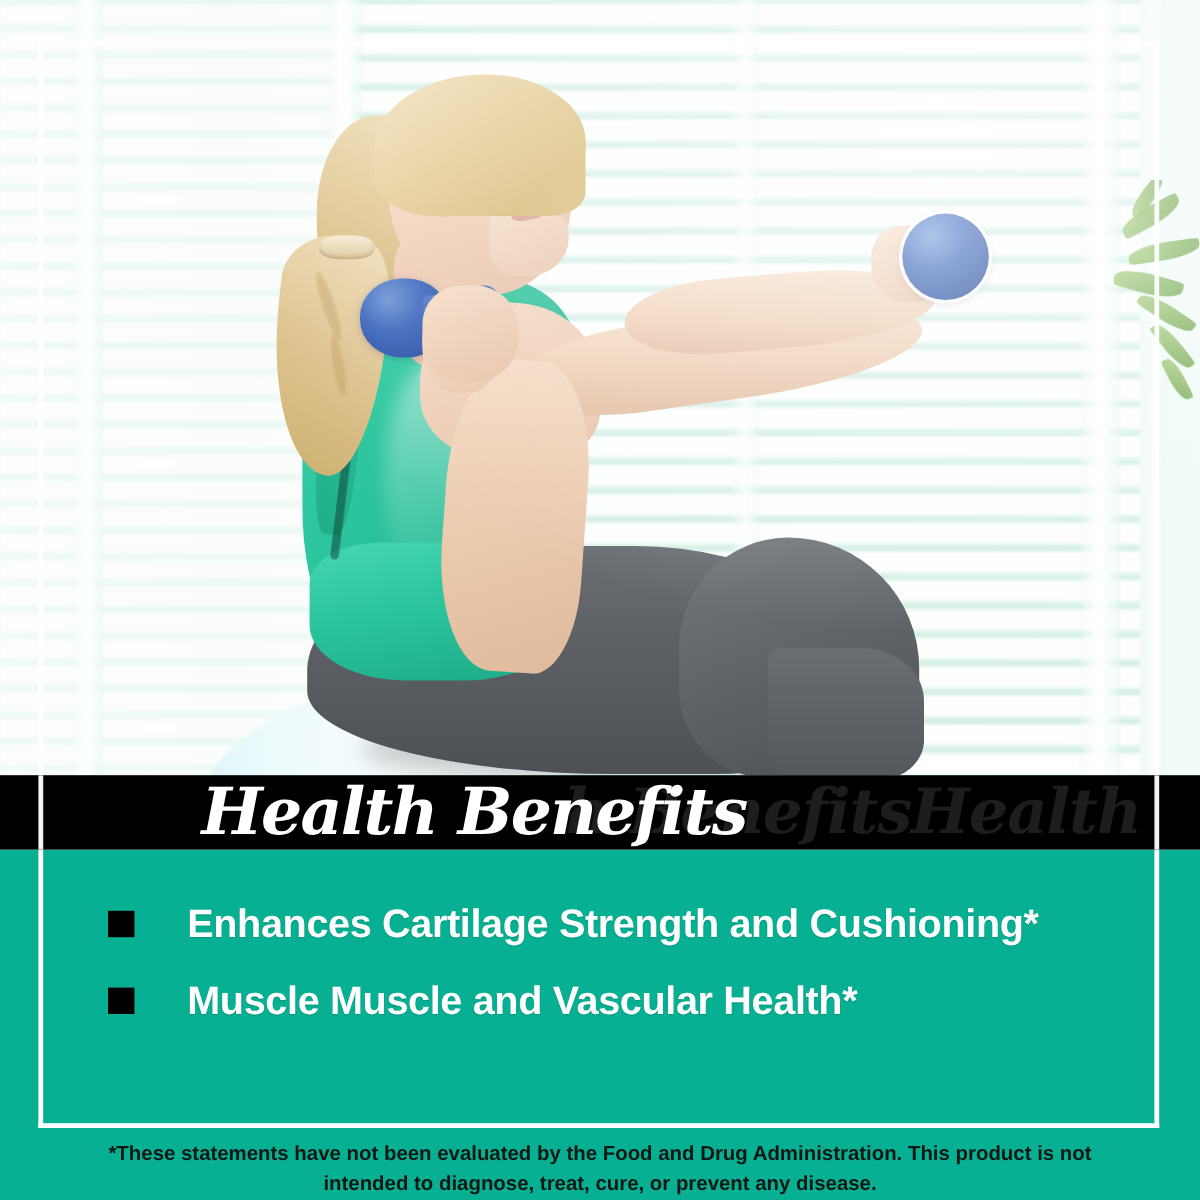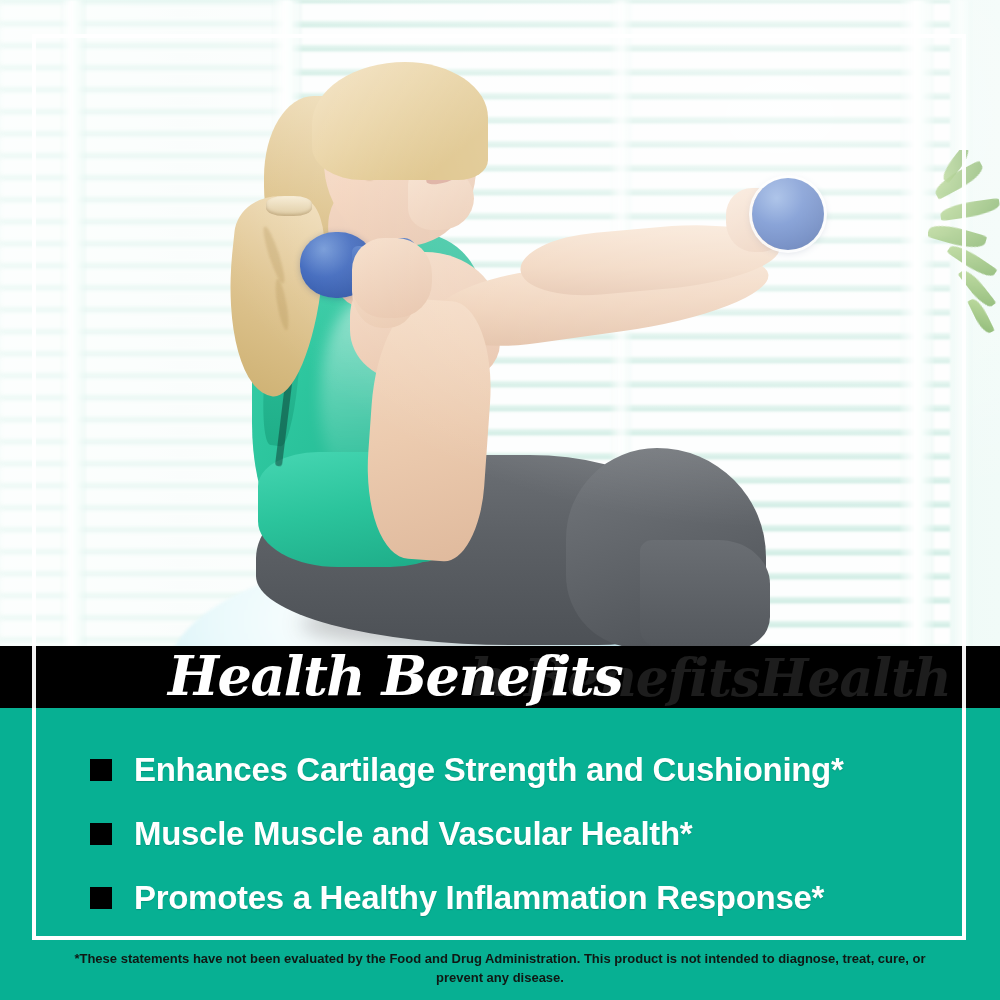--- a/index.html
+++ b/index.html
@@ -350,21 +350,21 @@
     border-top:none;
     z-index:8;
     pointer-events:none;
   }
 
   .benefits{
     position:absolute; left:90px; top:738px; width:880px;
     z-index:9;
   }
   .benefit{
-    display:flex; align-items:center; gap:22px;
+    display:flex; align-items:center; gap:44px;
     height:64px;
   }
   .bullet{
     width:22px; height:22px; background:#000000; flex:0 0 22px;
   }
   .benefit-text{
     font-family:"Liberation Sans", sans-serif;
     font-weight:bold;
     font-size:33px;
     color:#ffffff;
@@ -372,21 +372,21 @@
     white-space:nowrap;
     text-shadow:0 1px 1px rgba(0,70,55,.25);
   }
 
   .disclaimer{
     position:absolute; left:60px; top:950px; width:880px;
     z-index:9;
     text-align:center;
     font-family:"Liberation Sans", sans-serif;
     font-weight:bold;
-    font-size:13px;
+    font-size:17px;
     line-height:1.45;
     color:#101814;
   }
 </style>
 </head>
 <body>
 
 <div id="poster">
 
   <div class="photo">
@@ -473,21 +473,17 @@
 
   <div class="benefits">
     <div class="benefit">
       <span class="bullet"></span>
       <span class="benefit-text">Enhances Cartilage Strength and Cushioning*</span>
     </div>
     <div class="benefit">
       <span class="bullet"></span>
       <span class="benefit-text">Muscle Muscle and Vascular Health*</span>
     </div>
-    <div class="benefit">
-      <span class="bullet"></span>
-      <span class="benefit-text">Promotes a Healthy Inflammation Response*</span>
-    </div>
   </div>
 
   <div class="disclaimer">*These statements have not been evaluated by the Food and Drug Administration. This product is not intended to diagnose, treat, cure, or prevent any disease.</div>
 
 </div>
 
 </body></html>

